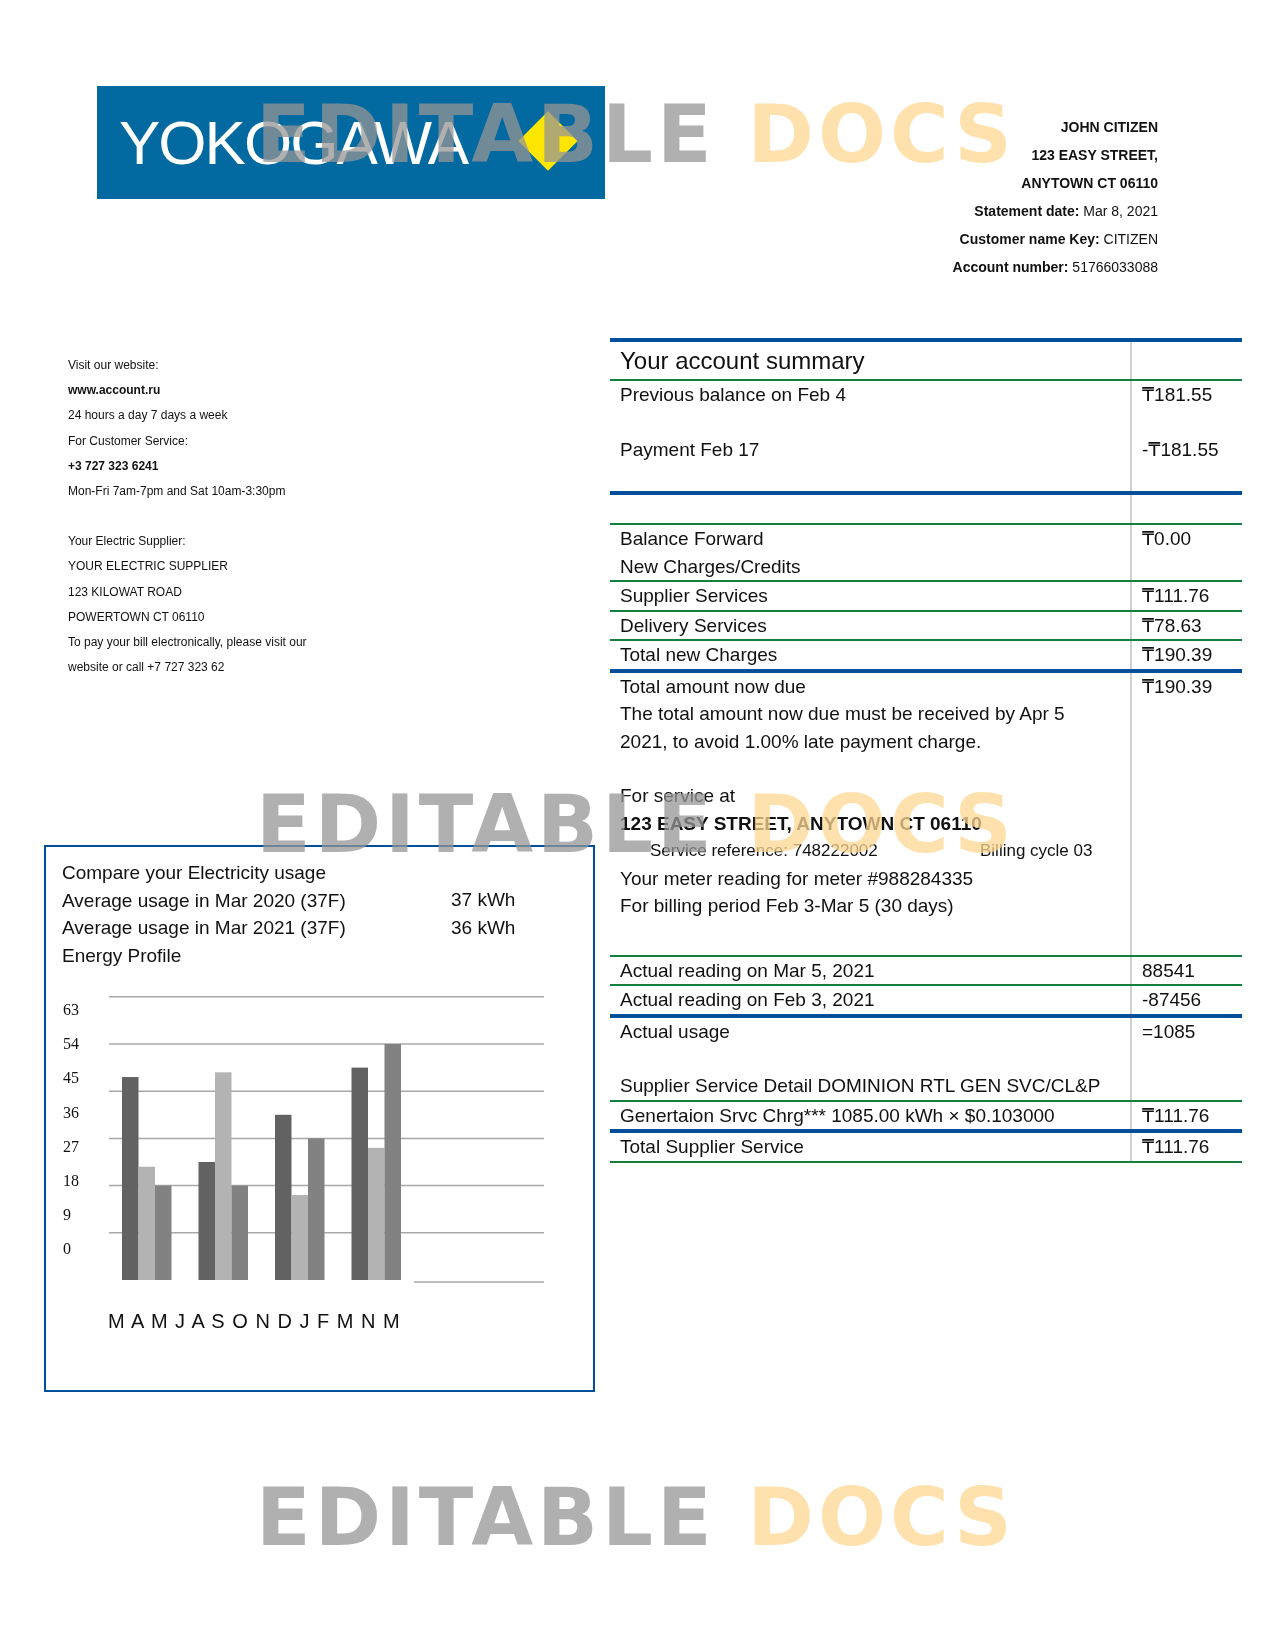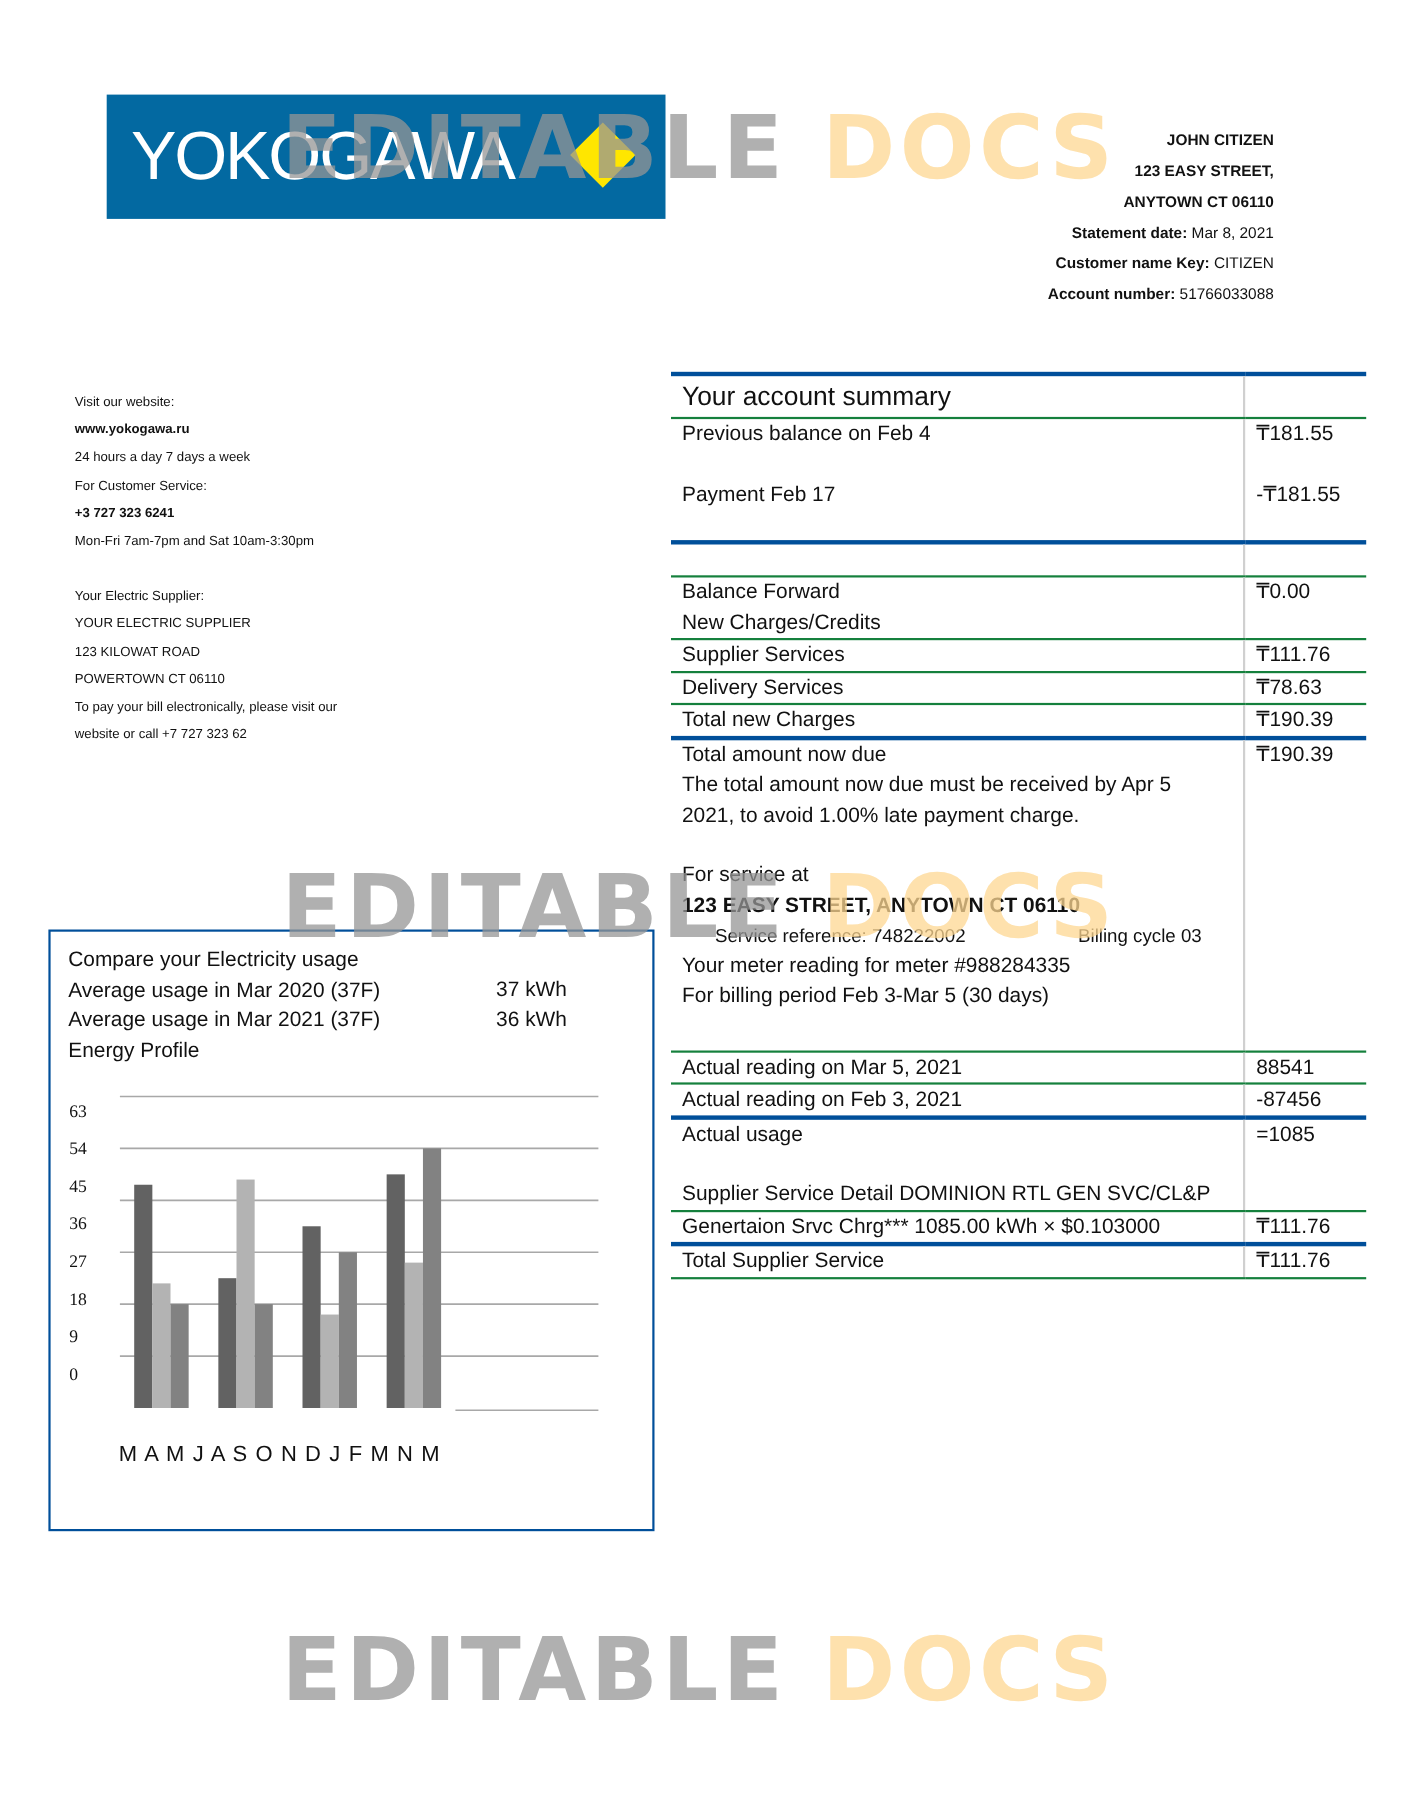--- a/index.html
+++ b/index.html
@@ -56,21 +56,21 @@
   <div class="b">JOHN CITIZEN</div>
   <div class="b">123 EASY STREET,</div>
   <div class="b">ANYTOWN CT 06110</div>
   <div><span class="b">Statement date:</span> <span>Mar 8, 2021</span></div>
   <div><span class="b">Customer name Key:</span> <span>CITIZEN</span></div>
   <div><span class="b">Account number:</span> <span>51766033088</span></div>
 </div>
 
 <div class="abs info">
   <div>Visit our website:</div>
-  <div class="b">www.yokogawa.ru</div>
+  <div class="b">www.account.ru</div>
   <div>24 hours a day 7 days a week</div>
   <div>For Customer Service:</div>
   <div class="b">+3 727 323 6241</div>
   <div>Mon-Fri 7am-7pm and Sat 10am-3:30pm</div>
   <div class="gap"></div>
   <div>Your Electric Supplier:</div>
   <div>YOUR ELECTRIC SUPPLIER</div>
   <div>123 KILOWAT ROAD</div>
   <div>POWERTOWN CT 06110</div>
   <div>To pay your bill electronically, please visit our</div>

